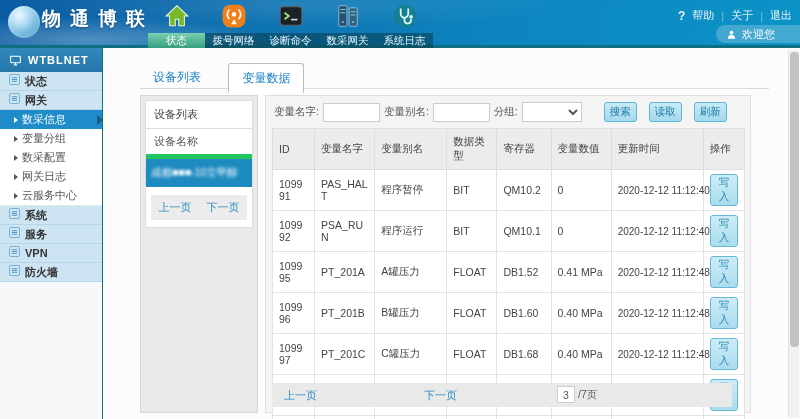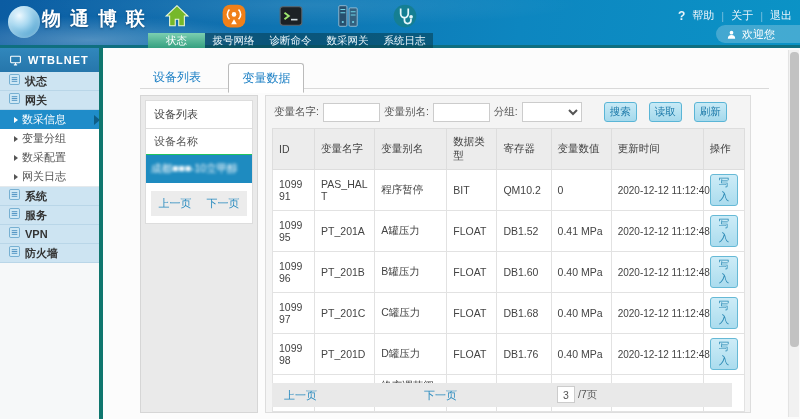--- a/index.html
+++ b/index.html
@@ -37,21 +37,21 @@
   .top-links .lnk { cursor:pointer; }
   .top-links .sep { opacity:.45; }
 
   .welcome { position:absolute; right:0; top:25px; height:18px; display:flex; align-items:center;
     gap:5px; padding:0 25px 0 10px; background:rgba(200,225,240,.30);
     border-radius:10px 0 0 10px; color:#fff; font-size:11px; cursor:pointer; }
   .welcome svg { width:11px; height:11px; }
 
   
   .sidebar { position:absolute; left:0; top:48px; width:103px; height:371px;
-    background:#f6f8f9; border-right:4px solid #0f766e; z-index:4; }
+    background:#f6f8f9; border-right:1px solid #0f766e; z-index:4; }
   .brand-row { height:24px; background:linear-gradient(#3187bc,#2676ab); color:#fff;
     display:flex; align-items:center; gap:6px; padding-left:9px;
     font-size:11px; font-weight:bold; letter-spacing:1px; }
   .brand-row svg { width:13px; height:13px; }
   .side-item { height:19px; line-height:18px; background:#cde4f2; border-bottom:1px solid #b9d6e8;
     color:#333; font-size:11px; font-weight:bold; padding-left:9px; display:flex;
     align-items:center; gap:5px; cursor:pointer; }
   .side-item svg { width:11px; height:11px; flex:0 0 auto; }
   .side-sub { background:#fff; border-bottom:1px solid #e4e9ec; }
   .sub-item { position:relative; height:19px; line-height:19px; color:#555; font-size:11px;
@@ -69,21 +69,21 @@
   .tabs { position:relative; margin:14px 18px 0 37px; height:27px; border-bottom:1px solid #d9d9d9; }
   .tab { display:inline-block; padding:6px 13px 5px; font-size:12px; color:#1b7fc4; cursor:pointer; }
   .tab.active { background:#fff; border:1px solid #bbb; border-bottom:1px solid #fff;
     border-radius:3px 3px 0 0; position:relative; top:1px; margin-left:10px; }
 
   
   .device-panel { position:absolute; left:37px; top:47px; width:118px; height:318px;
     background:#eaeaea; border:1px solid #d6d6d6; }
   .device-card { margin:4px; background:#fff; border:1px solid #ddd; }
   .dc-title { padding:6px 8px; font-size:11px; color:#444; border-bottom:1px solid #ddd; }
-  .dc-sub { padding:5px 8px; font-size:11px; color:#555; border-bottom:1px solid #22c55e; }
+  .dc-sub { padding:5px 8px; font-size:11px; color:#555; border-bottom:5px solid #22c55e; }
   .dc-device { background:#1e8bc0; color:#fff; font-size:10.5px; padding:7px 5px; cursor:pointer; }
   .blurred { filter:blur(1.6px); }
   .dc-pager { margin:8px 5px 7px; background:#ececec; height:25px; display:flex;
     align-items:center; justify-content:space-around; }
   .dc-pager span { color:#2a8bbf; font-size:11px; cursor:pointer; }
 
   
   .var-panel { position:absolute; left:162px; top:47px; width:486px; height:318px;
     background:#f4f4f4; border:1px solid #ddd; }
   .filter-row { display:flex; align-items:center; padding:6px 6px 5px 8px; gap:4px; }
@@ -239,20 +239,24 @@
           <span class="bullet" data-name="triangle-bullet-icon"></span>
           <span data-name="sidebar-subitem-label">变量分组</span>
         </div>
         <div class="sub-item" data-name="sidebar-subitem-data-collection-config">
           <span class="bullet" data-name="triangle-bullet-icon"></span>
           <span data-name="sidebar-subitem-label">数采配置</span>
         </div>
         <div class="sub-item" data-name="sidebar-subitem-gateway-log">
           <span class="bullet" data-name="triangle-bullet-icon"></span>
           <span data-name="sidebar-subitem-label">网关日志</span>
+        </div>
+        <div class="sub-item" data-name="sidebar-subitem-cloud-service-center">
+          <span class="bullet" data-name="triangle-bullet-icon"></span>
+          <span data-name="sidebar-subitem-label">云服务中心</span>
         </div>
       </div>
     <div id="side-bottom" data-name="sidebar-bottom-items">
         <div class="side-item" data-name="sidebar-item-system">
           <span data-name="list-icon"><svg viewBox="0 0 12 12">
               <rect x=".5" y=".5" width="11" height="11" rx="1.5" fill="#cfe8f5" stroke="#6aa7cd"></rect>
               <path d="M3 4h6M3 6h6M3 8h6" stroke="#4a8fbf" stroke-width="1"></path>
             </svg></span>
           <span data-name="sidebar-item-label">系统</span>
         </div>
@@ -341,20 +345,30 @@
                 <td data-name="cell-id">109991</td>
                 <td data-name="cell-name">PAS_HALT</td>
                 <td data-name="cell-alias">程序暂停</td>
                 <td data-name="cell-dtype">BIT</td>
                 <td data-name="cell-register">QM10.2</td>
                 <td data-name="cell-value">0</td>
                 <td data-name="cell-updated">2020-12-12 11:12:40</td>
                 <td data-name="cell-action"><button class="write-btn" data-name="write-button">写入</button></td>
               </tr>
               <tr data-name="table-row">
+                <td data-name="cell-id">109992</td>
+                <td data-name="cell-name">PSA_RUN</td>
+                <td data-name="cell-alias">程序运行</td>
+                <td data-name="cell-dtype">BIT</td>
+                <td data-name="cell-register">QM10.1</td>
+                <td data-name="cell-value">0</td>
+                <td data-name="cell-updated">2020-12-12 11:12:40</td>
+                <td data-name="cell-action"><button class="write-btn" data-name="write-button">写入</button></td>
+              </tr>
+              <tr data-name="table-row">
                 <td data-name="cell-id">109995</td>
                 <td data-name="cell-name">PT_201A</td>
                 <td data-name="cell-alias">A罐压力</td>
                 <td data-name="cell-dtype">FLOAT</td>
                 <td data-name="cell-register">DB1.52</td>
                 <td data-name="cell-value">0.41 MPa</td>
                 <td data-name="cell-updated">2020-12-12 11:12:48</td>
                 <td data-name="cell-action"><button class="write-btn" data-name="write-button">写入</button></td>
               </tr>
               <tr data-name="table-row">

